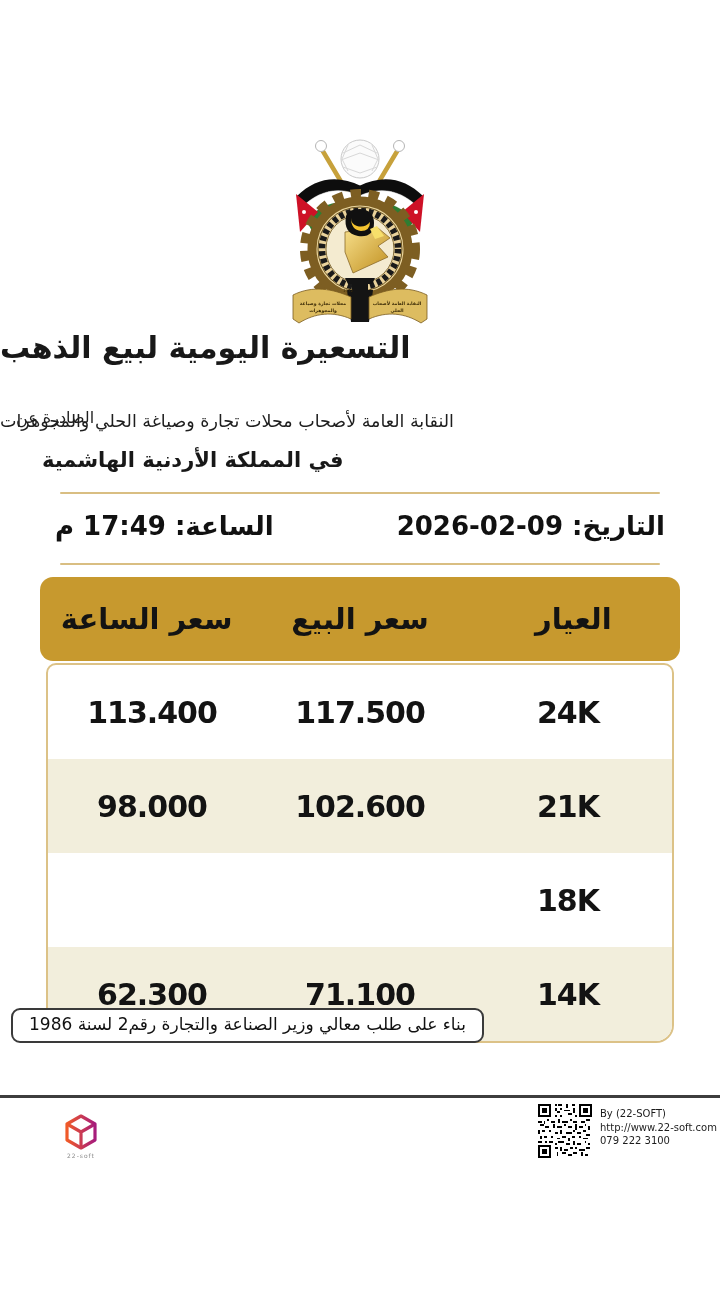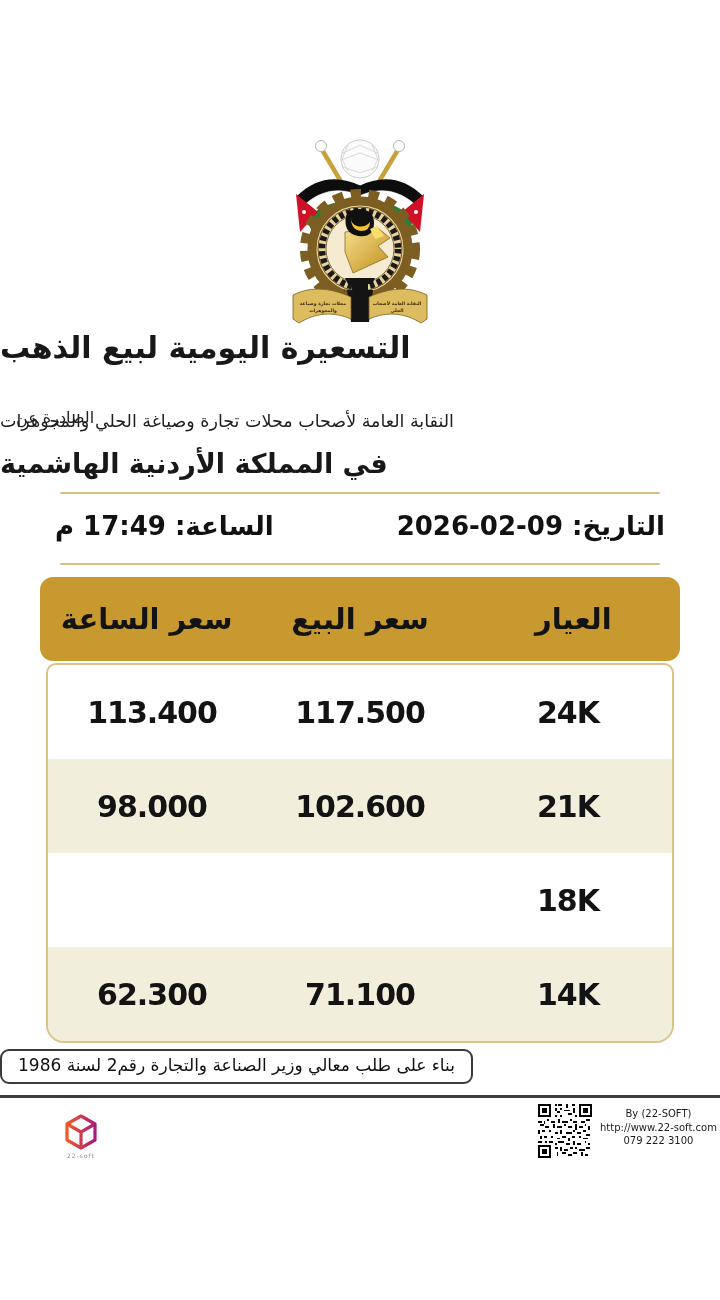--- a/index.html
+++ b/index.html
@@ -13,21 +13,21 @@
   .abs{position:absolute;}
   .ctr{left:0;right:0;text-align:left;}
 
   
   #emblem{left:285px;top:132px;width:150px;height:200px;}
 
   
   .title{top:330px;font-size:30px;font-weight:bold;color:#181818;}
   .issued{top:408px;font-size:16px;color:#1e1e1e;margin-left:16px;}
   .syndicate{top:411px;font-size:17.5px;color:#1e1e1e;}
-  .country{top:448px;font-size:27px;font-weight:600;color:#181818;}
+  .country{top:448px;font-size:21px;font-weight:600;color:#181818;margin-left:42px;}
 
   .gold-line{left:60px;right:60px;height:2px;background:#D9BE82;border-radius:1px;}
   #line1{top:492px;}
   #line2{top:563px;}
 
   .date-row{
     top:511px;left:55px;right:55px;
     direction:rtl;display:flex;justify-content:space-between;
     font-size:26px;font-weight:bold;color:#111;
   }
@@ -48,29 +48,29 @@
     display:flex;flex-direction:column;
   }
   .t-row{
     flex:1;display:grid;grid-template-columns:1fr 1fr 1fr;direction:rtl;
     align-items:center;text-align:center;
     font-size:30px;font-weight:bold;color:#131313;letter-spacing:-1px;
   }
   .t-row.alt{background:#F2EEDC;}
 
   
-  .footer-note{top:1049px;}
+  .footer-note{top:1008px;padding-left:11px;}
   .footer-note .box{
     display:inline-block;border:2px solid #3a3a3a;border-radius:9px;
     padding:4px 16px 7px;font-size:17px;color:#111;direction:rtl;background:#fff;
   }
   .dark-line{top:1095px;left:0;width:720px;height:3px;background:#3d3d3d;}
 
   #qr{left:538px;top:1104px;width:54px;height:54px;}
-  .by-block{left:600px;top:1107px;font-size:10px;line-height:13.5px;color:#1c1c1c;text-align:center;}
+  .by-block{left:600px;top:1107px;font-size:10px;line-height:13.5px;color:#1c1c1c;}
   #cube{left:58px;top:1112px;width:46px;height:40px;}
   .cube-label{left:50px;top:1152px;width:62px;text-align:center;font-size:6px;color:#8a8a8a;letter-spacing:1px;}
 </style>
 </head>
 <body>
 
 <svg id="emblem" class="abs" viewBox="0 0 150 200">
   <defs>
     <linearGradient id="gg" x1="0" y1="0" x2="1" y2="1">
       <stop offset="0" stop-color="#F7DF8B"></stop>

